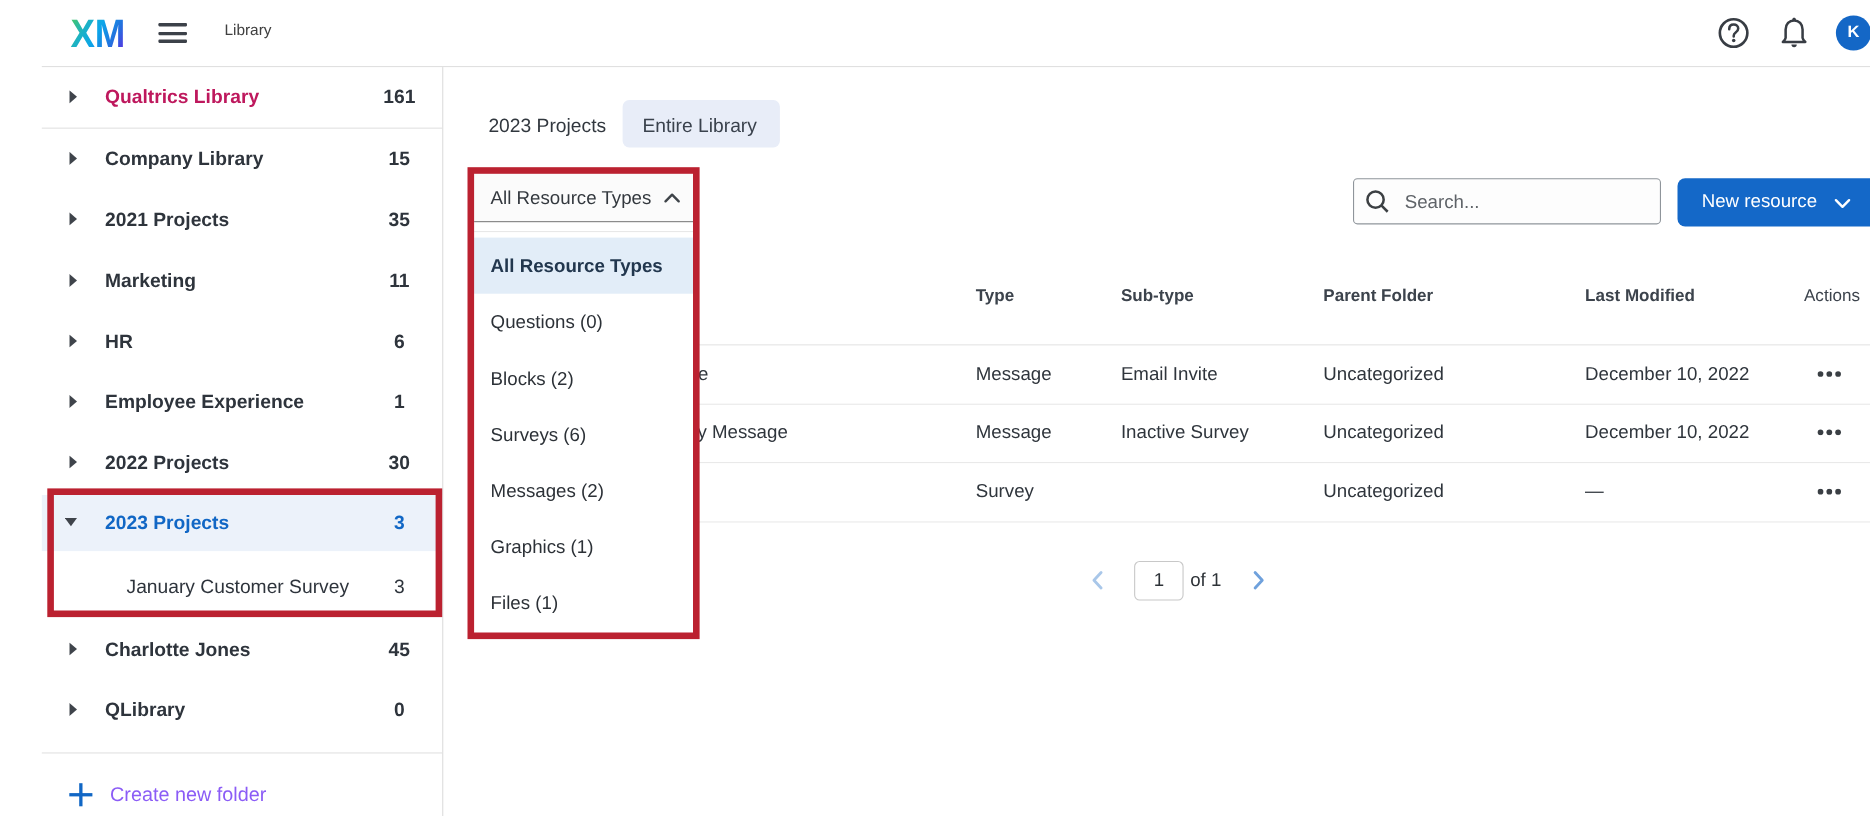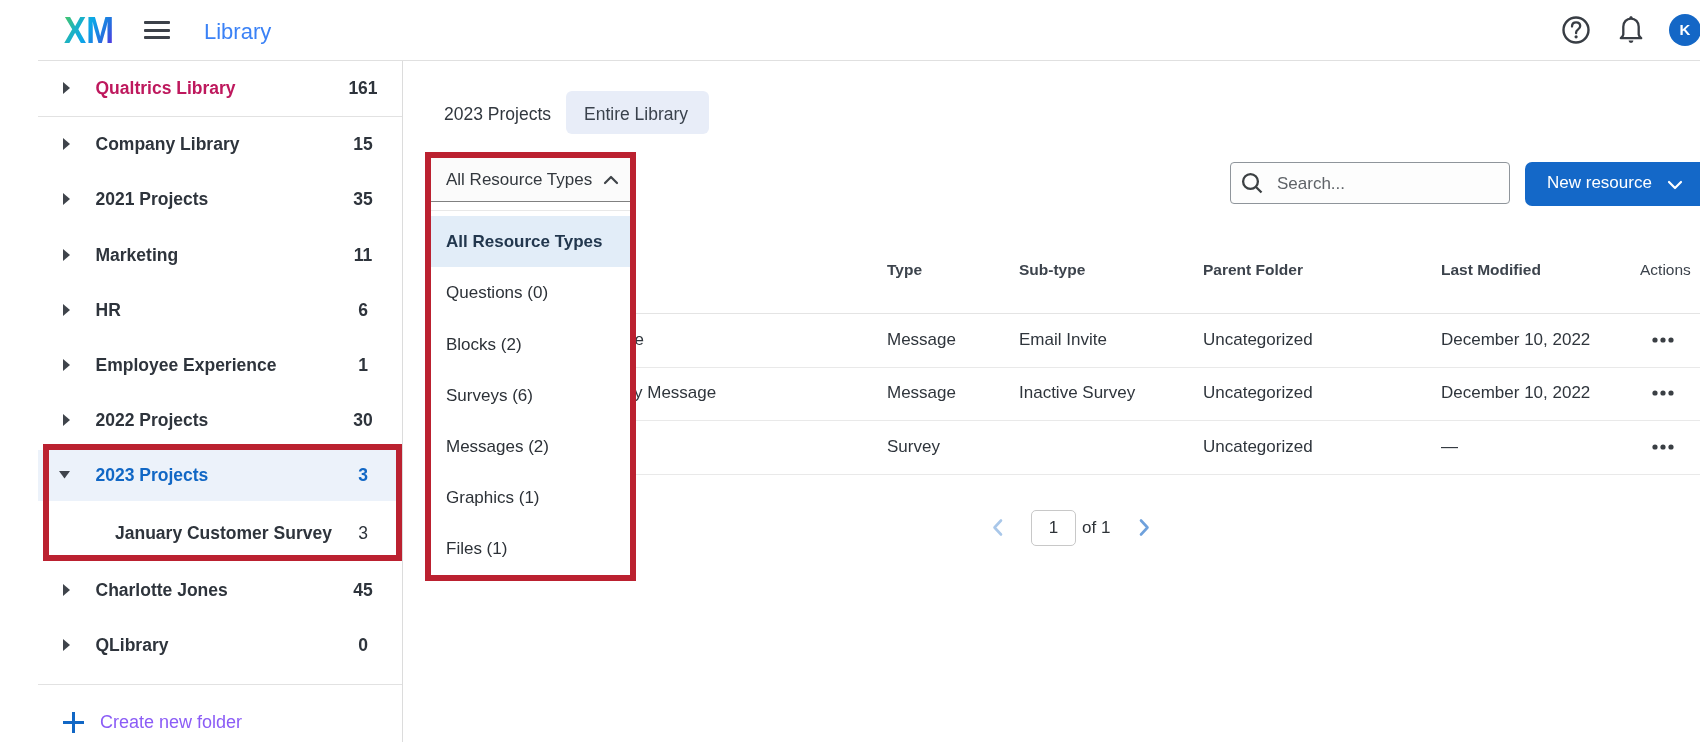--- a/index.html
+++ b/index.html
@@ -25,21 +25,21 @@
         <stop offset="100%" stop-color="#5a2ee2"></stop>
       </linearGradient>
     </defs>
     <text x="0" y="29" font-family="Liberation Sans, sans-serif" font-weight="bold" font-size="36" fill="url(#xmg)" textLength="50" lengthAdjust="spacingAndGlyphs">XM</text>
   </svg>
 
   <div class="abs" style="left:106px;top:21px;width:26px;height:3px;background:#3c4149;border-radius:1px;"></div>
   <div class="abs" style="left:106px;top:28.5px;width:26px;height:3px;background:#3c4149;border-radius:1px;"></div>
   <div class="abs" style="left:106px;top:36px;width:26px;height:3px;background:#3c4149;border-radius:1px;"></div>
 
-  <div class="abs" style="left:166px;top:19px;font-size:22px;color:#3b82f6;">Library</div>
+  <div class="abs" style="left:166px;top:19px;font-size:14px;color:#404040;">Library</div>
 
   <svg class="abs" style="left:1523px;top:15px;" width="30" height="30" viewBox="0 0 30 30">
     <circle cx="15" cy="15" r="12.5" fill="none" stroke="#383d44" stroke-width="2.4"></circle>
     <path d="M 11 11.6 C 11 8.9 12.7 7.3 15.1 7.3 C 17.5 7.3 19.2 8.8 19.2 11 C 19.2 12.8 18.2 13.7 16.9 14.6 C 15.7 15.4 15.1 16.1 15.1 17.5 L 15.1 18.2" fill="none" stroke="#383d44" stroke-width="2.3" stroke-linecap="round"></path>
     <circle cx="15.1" cy="21.8" r="1.6" fill="#383d44"></circle>
   </svg>
 
   <svg class="abs" style="left:1579px;top:14px;" width="28" height="31" viewBox="0 0 28 31">
     <path d="M 6.3 20.5 L 6.3 12.8 C 6.3 8 9.6 4.6 14 4.6 C 18.4 4.6 21.7 8 21.7 12.8 L 21.7 20.5 C 21.9 22 23 23.2 24.2 24.2 L 3.8 24.2 C 5 23.2 6.1 22 6.3 20.5 Z" fill="none" stroke="#383d44" stroke-width="2.3" stroke-linejoin="round"></path>
     <path d="M 12.2 4.7 C 12.2 2.7 13.1 2.2 14 2.2 C 14.9 2.2 15.8 2.7 15.8 4.7 Z" fill="#383d44"></path>
@@ -88,21 +88,21 @@
       <svg class="abs" style="left:25px;top:414px;" width="7" height="12">
         <polygon points="0,0 7,6 0,12" fill="#3f444b"></polygon>
       </svg>
       <div class="abs" style="left:57.5px;top:410px;font-size:17.5px;font-weight:bold;color:#2e343c;">2022 Projects</div>
       <div class="abs cnt" style="left:280px;top:410px;width:90px;text-align:center;font-size:17.5px;font-weight:bold;color:#2e343c;">30</div>
       <svg class="abs" style="left:21px;top:471px;" width="11" height="7.5">
         <polygon points="0,0 11,0 5.5,7.5" fill="#3f444b"></polygon>
       </svg>
       <div class="abs" style="left:57.5px;top:465px;font-size:17.5px;font-weight:bold;color:#1167C5;">2023 Projects</div>
       <div class="abs cnt" style="left:280px;top:465px;width:90px;text-align:center;font-size:17.5px;font-weight:bold;color:#1167C5;">3</div>
-      <div class="abs" style="left:77px;top:523px;font-size:17.5px;font-weight:bold;color:#2e343c;">January Customer Survey</div>
+      <div class="abs" style="left:77px;top:523px;font-size:17.5px;font-weight:normal;color:#2e343c;">January Customer Survey</div>
       <div class="abs cnt" style="left:280px;top:523px;width:90px;text-align:center;font-size:17.5px;font-weight:normal;color:#2e343c;">3</div>
       <svg class="abs" style="left:25px;top:583.5px;" width="7" height="12">
         <polygon points="0,0 7,6 0,12" fill="#3f444b"></polygon>
       </svg>
       <div class="abs" style="left:57.5px;top:579.5px;font-size:17.5px;font-weight:bold;color:#2e343c;">Charlotte Jones</div>
       <div class="abs cnt" style="left:280px;top:579.5px;width:90px;text-align:center;font-size:17.5px;font-weight:bold;color:#2e343c;">45</div>
       <svg class="abs" style="left:25px;top:639px;" width="7" height="12">
         <polygon points="0,0 7,6 0,12" fill="#3f444b"></polygon>
       </svg>
       <div class="abs" style="left:57.5px;top:635px;font-size:17.5px;font-weight:bold;color:#2e343c;">QLibrary</div>

